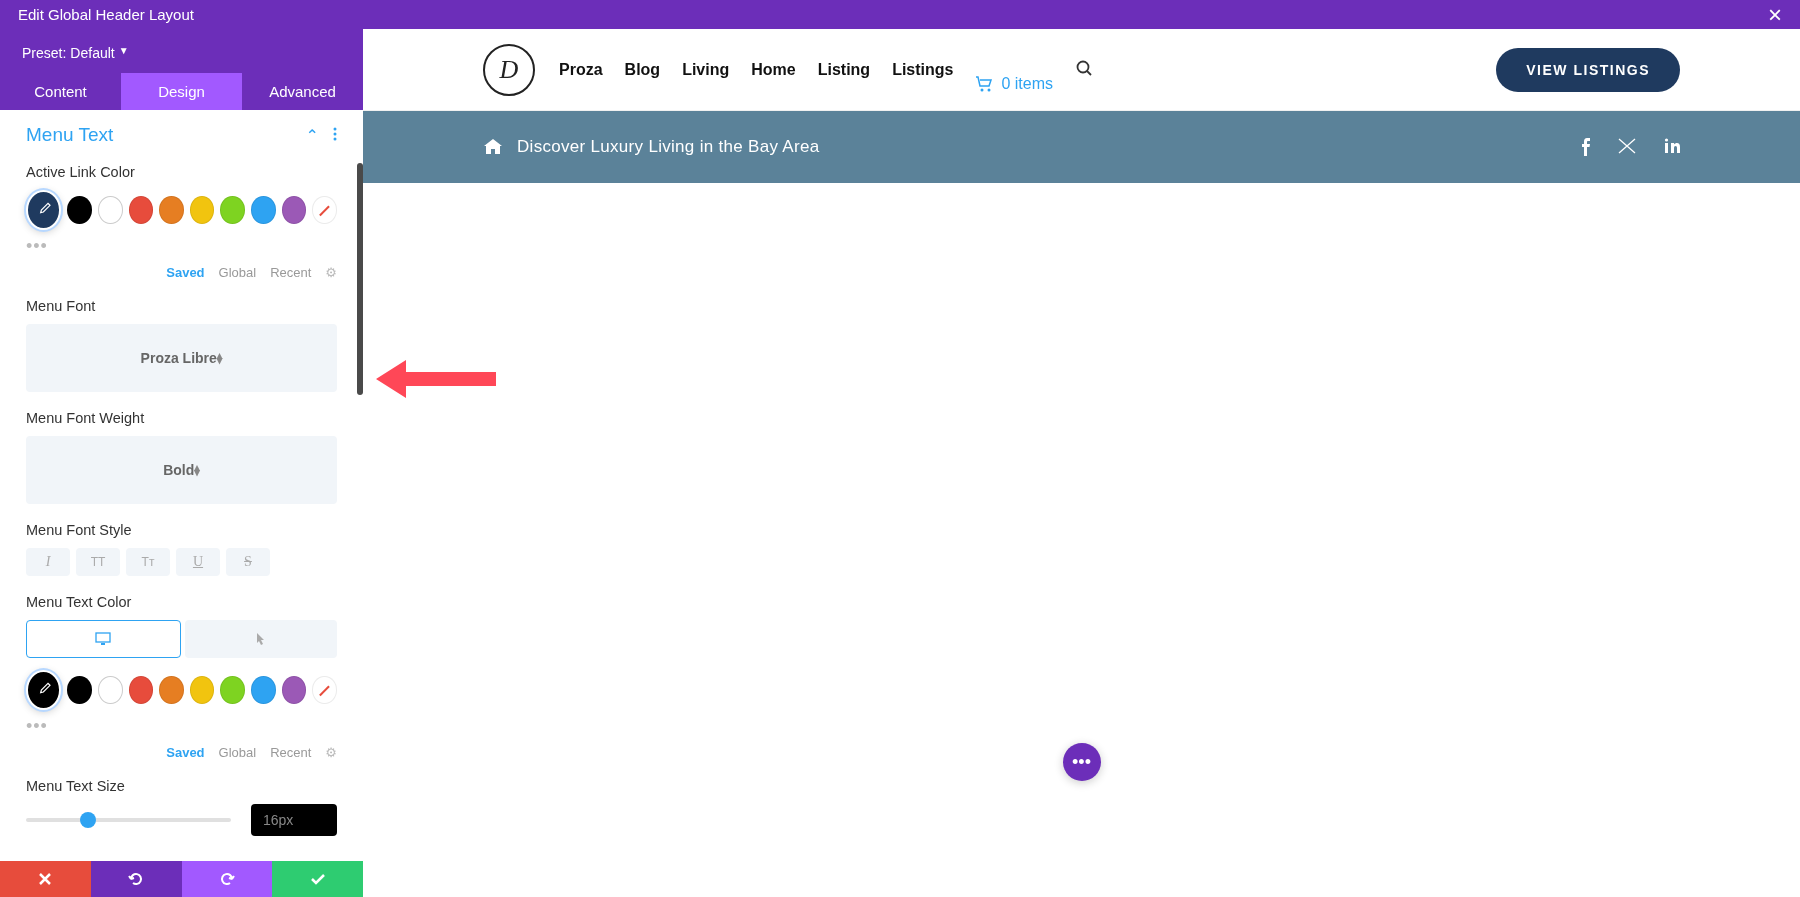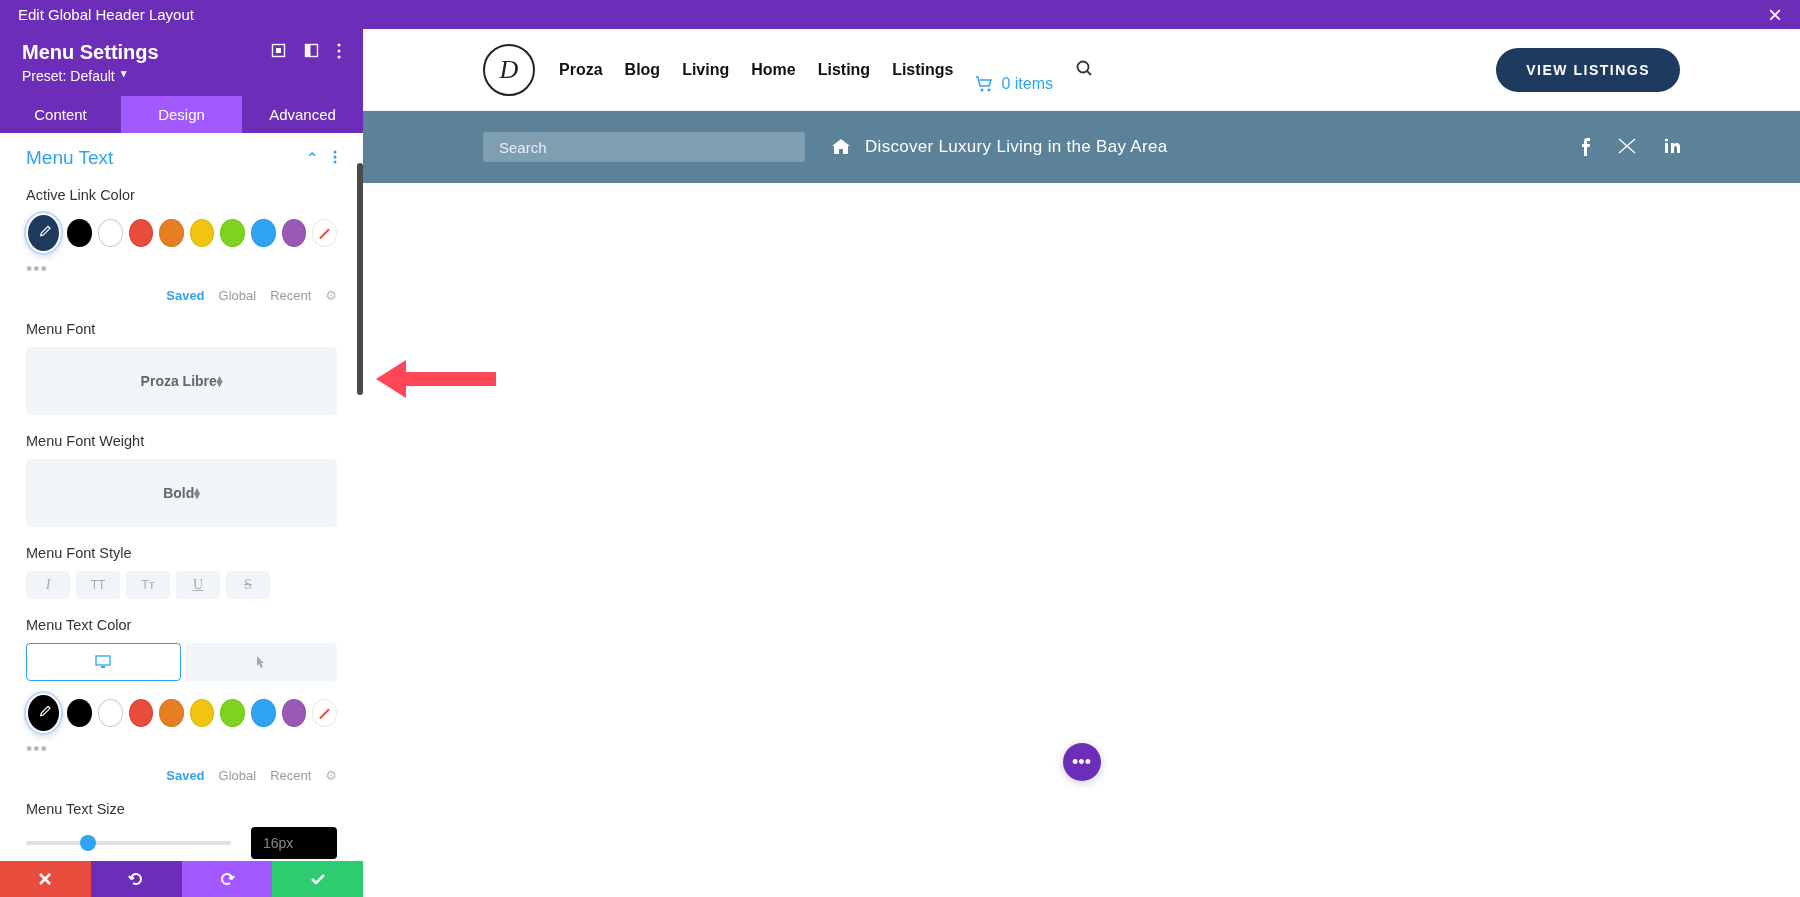--- a/index.html
+++ b/index.html
@@ -110,44 +110,20 @@
 
 <div class="top-bar">
   <span>Edit Global Header Layout</span>
   <span class="close">×</span>
 </div>
 
 <div class="main">
 
   <div class="sidebar">
     <div class="sb-header">
-      <div class="sb-header-row">
-        <h2>Menu Settings</h2>
-        <div class="sb-header-icons">
-          <span>
-            <svg width="15" height="15" viewBox="0 0 15 15" fill="none">
-                <rect x="1.5" y="1.5" width="12" height="12" stroke="#fff" stroke-width="1.4"></rect>
-                <rect x="5" y="5" width="5" height="5" fill="#fff"></rect>
-              </svg>
-          </span>
-          <span>
-            <svg width="15" height="15" viewBox="0 0 15 15" fill="none">
-                <rect x="1.5" y="1.5" width="12" height="12" stroke="#fff" stroke-width="1.4"></rect>
-                <rect x="1.5" y="1.5" width="5" height="12" fill="#fff"></rect>
-              </svg>
-          </span>
-          <span>
-            <svg width="4" height="16" viewBox="0 0 4 16">
-                <circle cx="2" cy="2" r="1.6" fill="#fff"></circle>
-                <circle cx="2" cy="8" r="1.6" fill="#fff"></circle>
-                <circle cx="2" cy="14" r="1.6" fill="#fff"></circle>
-              </svg>
-          </span>
-        </div>
-      </div>
       <div class="preset">
         <span>Preset:</span>
         <span>Default</span>
         <span class="caret">▼</span>
       </div>
     </div>
 
     <div class="tabs">
       <div class="tab">Content</div>
       <div class="tab active">Design</div>
@@ -311,23 +287,20 @@
           <svg width="18" height="18" viewBox="0 0 18 18" fill="none">
               <circle cx="8" cy="8" r="5.5" stroke="#333" stroke-width="1.8"></circle>
               <line x1="12" y1="12" x2="16" y2="16" stroke="#333" stroke-width="1.8"></line>
             </svg>
         </span>
       </div>
       <div class="view-listings">VIEW LISTINGS</div>
     </div>
 
     <div class="sub-bar">
-      <div class="sub-search">
-        <span>Search</span>
-      </div>
       <div class="tagline">
         <svg width="20" height="18" viewBox="0 0 20 18" fill="#fff">
             <path d="M10 1L1 8h2v8h5v-5h4v5h5V8h2z"></path>
           </svg>
         <span>Discover Luxury Living in the Bay Area</span>
       </div>
       <div class="socials">
         <svg width="10" height="18" viewBox="0 0 10 18" fill="#fff">
             <path d="M7 6V4c0-.6.4-1 1-1h2V0H7C5 0 4 1.5 4 3.5V6H2v3h2v9h3V9h2.5L10 6H7z"></path>
           </svg>

